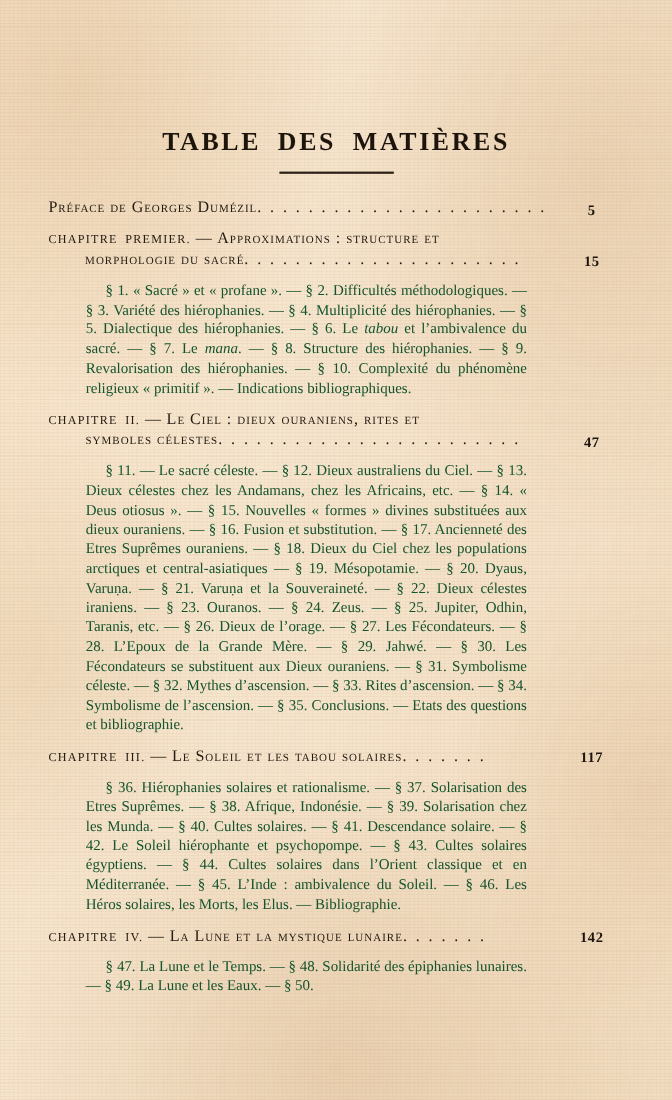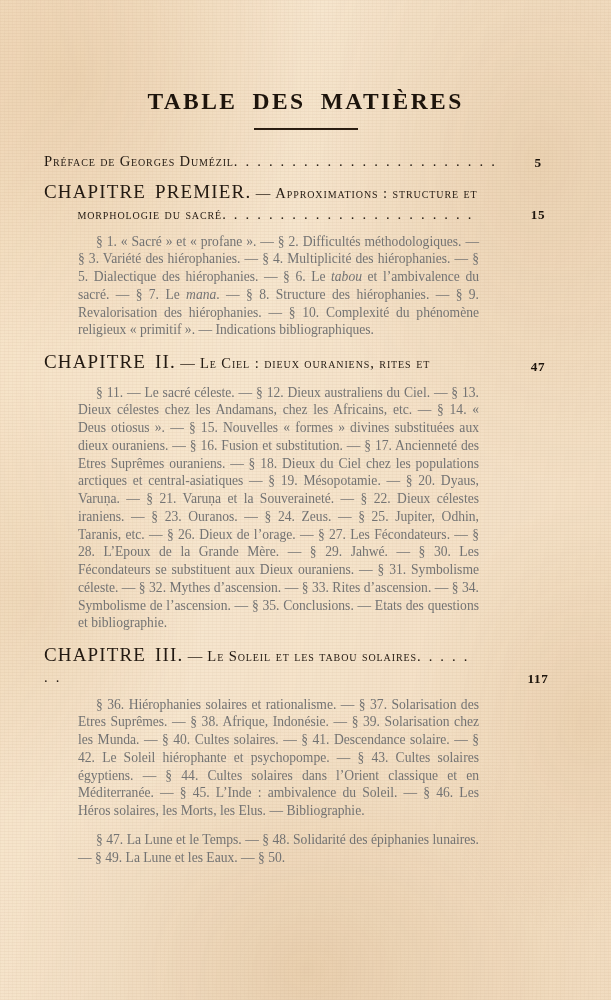--- a/index.html
+++ b/index.html
@@ -47,21 +47,21 @@
     z-index: 2;
     width: 611px;
     height: 1000px;
     box-sizing: border-box;
     padding: 0 44px 0 44px;
   }
 
   
   .doc-title {
     margin: 0;
-    padding-top: 88px;
+    padding-top: 116px;
     text-align: center;
     font-size: 23.5px;
     font-weight: bold;
     letter-spacing: 2.4px;
     word-spacing: 7px;
     color: #1d140c;
   }
   .title-rule {
     width: 104px;
     height: 0;
@@ -107,21 +107,21 @@
   .fm .leader { letter-spacing: 2.2px; font-variant: normal; }
 
   
   .chap {
     font-size: 14.6px;
     letter-spacing: .7px;
   }
   .chap .chap-no {
     font-variant: normal;
     text-transform: uppercase;
-    font-size: 19px;
+    font-size: 11px;
     letter-spacing: 1.15px;
     word-spacing: 3px;
   }
   .chap .chap-title {
     font-variant: small-caps;
     letter-spacing: .9px;
   }
   .chap .cont {
     display: block;
     padding-left: 26px;
@@ -133,21 +133,21 @@
 
   
   .sections {
     margin: 5px 0 11px 0;
     padding: 0 88px 0 34px;
     text-align: justify;
     text-indent: 18px;
     font-size: 13.6px;
     line-height: 1.305;
     hyphens: none;
-    color: #737373;
+    color: #14532d;
   }
   .sections i { font-style: italic; }
 
   
   .page, .doc-title { text-rendering: optimizeLegibility; }
 </style>
 </head>
 <body>
 
 <div class="paper-texture"></div>
@@ -177,31 +177,40 @@
         <span class="pageno">15</span>
       </span>
     </div>
     <div class="sections">§ 1. « Sacré » et « profane ». — § 2. Difficultés méthodologiques. — § 3. Variété des hiérophanies. — § 4. Multiplicité des hiérophanies. — § 5. Dialectique des hiérophanies. — § 6. Le <i>tabou</i> et l’ambivalence du sacré. — § 7. Le <i>mana</i>. — § 8. Structure des hiérophanies. — § 9. Revalorisation des hiérophanies. — § 10. Complexité du phénomène religieux « primitif ». — Indications bibliographiques.</div>
 
     <div class="entry">
       <span class="entry-line chap">
         <span class="chap-no">CHAPITRE II.</span>
         <span>—</span>
         <span class="chap-title">Le Ciel : dieux ouraniens, rites et</span>
+        <span class="cont"><span>symboles célestes</span><span class="leader">. . . . . . . . . . . . . . . . . . . . . . . .</span></span>
         <span class="pageno">47</span>
       </span>
     </div>
     <div class="sections">§ 11. — Le sacré céleste. — § 12. Dieux australiens du Ciel. — § 13. Dieux célestes chez les Andamans, chez les Africains, etc. — § 14. « Deus otiosus ». — § 15. Nouvelles « formes » divines substituées aux dieux ouraniens. — § 16. Fusion et substitution. — § 17. Ancienneté des Etres Suprêmes ouraniens. — § 18. Dieux du Ciel chez les populations arctiques et central-asiatiques — § 19. Mésopotamie. — § 20. Dyaus, Varuṇa. — § 21. Varuṇa et la Souveraineté. — § 22. Dieux célestes iraniens. — § 23. Ouranos. — § 24. Zeus. — § 25. Jupiter, Odhin, Taranis, etc. — § 26. Dieux de l’orage. — § 27. Les Fécondateurs. — § 28. L’Epoux de la Grande Mère. — § 29. Jahwé. — § 30. Les Fécondateurs se substituent aux Dieux ouraniens. — § 31. Symbolisme céleste. — § 32. Mythes d’ascension. — § 33. Rites d’ascension. — § 34. Symbolisme de l’ascension. — § 35. Conclusions. — Etats des questions et bibliographie.</div>
 
     <div class="entry">
       <span class="entry-line chap">
         <span class="chap-no">CHAPITRE III.</span>
         <span>—</span>
         <span class="chap-title">Le Soleil et les tabou solaires</span><span class="leader">. . . . . . .</span>
         <span class="pageno">117</span>
       </span>
     </div>
     <div class="sections">§ 36. Hiérophanies solaires et rationalisme. — § 37. Solarisation des Etres Suprêmes. — § 38. Afrique, Indonésie. — § 39. Solarisation chez les Munda. — § 40. Cultes solaires. — § 41. Descendance solaire. — § 42. Le Soleil hiérophante et psychopompe. — § 43. Cultes solaires égyptiens. — § 44. Cultes solaires dans l’Orient classique et en Méditerranée. — § 45. L’Inde : ambivalence du Soleil. — § 46. Les Héros solaires, les Morts, les Elus. — Bibliographie.</div>
 
+    <div class="entry">
+      <span class="entry-line chap">
+        <span class="chap-no">CHAPITRE IV.</span>
+        <span>—</span>
+        <span class="chap-title">La Lune et la mystique lunaire</span><span class="leader">. . . . . . .</span>
+        <span class="pageno">142</span>
+      </span>
+    </div>
     <div class="sections">§ 47. La Lune et le Temps. — § 48. Solidarité des épiphanies lunaires. — § 49. La Lune et les Eaux. — § 50.</div>
 
   </div>
 </div>
 
 </body></html>

